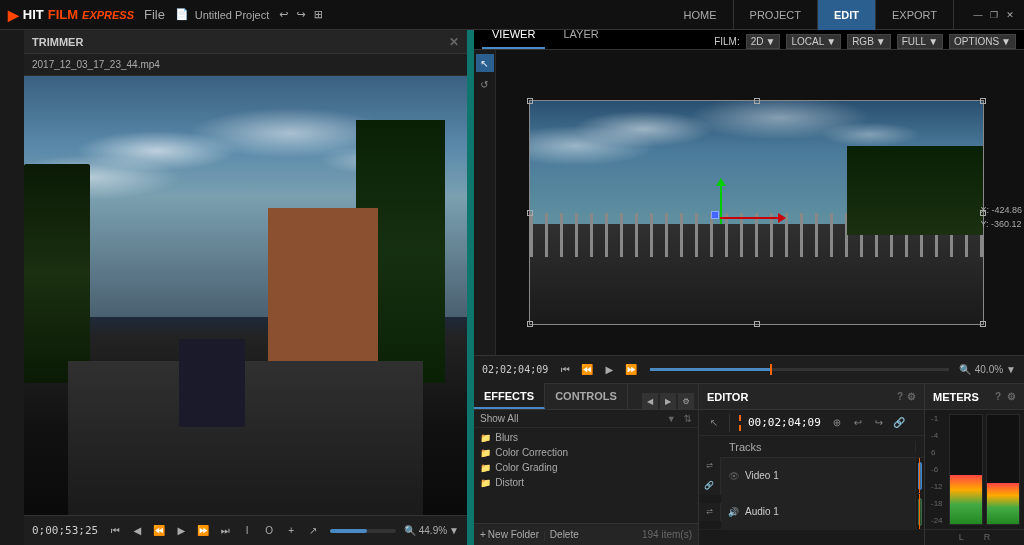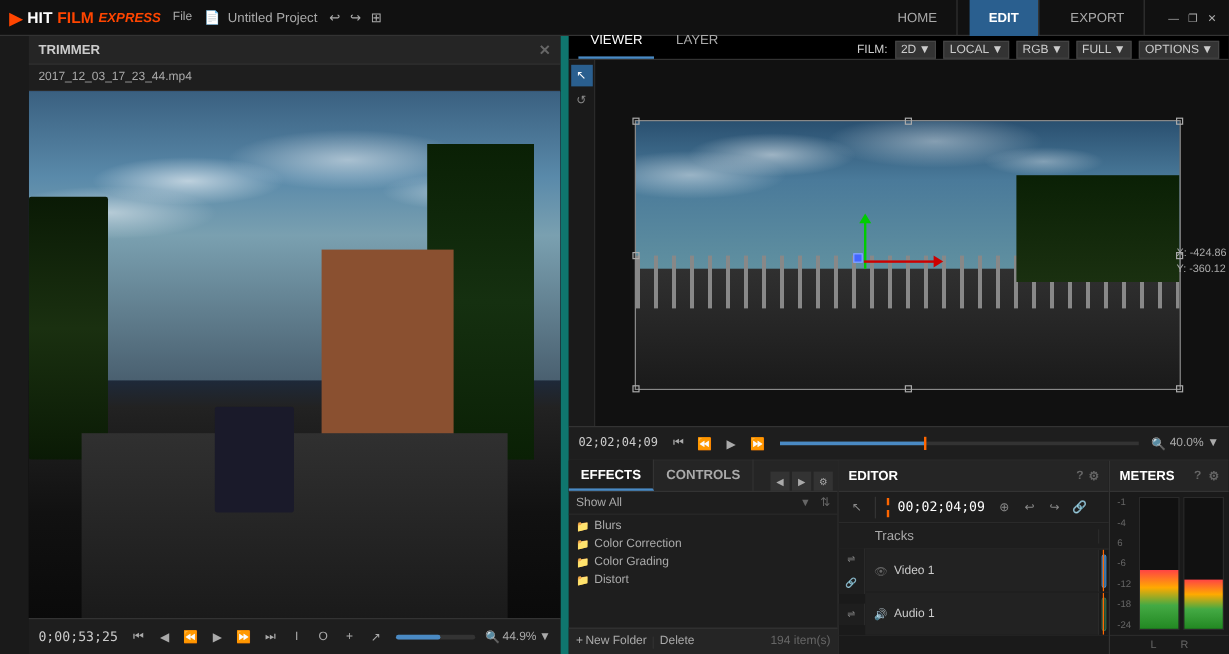--- a/index.html
+++ b/index.html
@@ -29,40 +29,40 @@
       gap: 4px;
       font-weight: bold;
       font-size: 13px;
     }
     .logo-hit { color: #fff; }
     .logo-film { color: #ff4500; }
     .logo-express { color: #ff4500; font-size: 11px; font-style: italic; }
     .top-bar-menu {
       display: flex;
       gap: 14px;
-      font-size: 10px;
+      font-size: 13px;
       color: #aaa;
     }
     .top-bar-menu span { cursor: pointer; }
     .top-bar-project {
       display: flex;
       align-items: center;
       gap: 6px;
       color: #aaa;
       font-size: 11px;
     }
     .top-bar-nav {
       display: flex;
       gap: 4px;
       color: #aaa;
     }
     .spacer { flex: 1; }
     .nav-tabs {
       display: flex;
-      gap: 10px;
+      gap: 0;
     }
     .nav-tab {
       padding: 0 16px;
       height: 30px;
       line-height: 30px;
       font-size: 11px;
       color: #aaa;
       cursor: pointer;
       border-right: 1px solid #333;
     }
@@ -922,20 +922,21 @@
   <div class="top-bar-nav">
     <span style="cursor:pointer;color:#aaa;">↩</span>
     <span style="cursor:pointer;color:#aaa;margin-left:4px;">↪</span>
     <span style="cursor:pointer;color:#aaa;margin-left:4px;">⊞</span>
   </div>
 
   <div class="spacer"></div>
 
   <div class="nav-tabs">
     <div class="nav-tab">HOME</div>
+    <div class="nav-tab">PROJECT</div>
     <div class="nav-tab active">EDIT</div>
     <div class="nav-tab">EXPORT</div>
   </div>
 
   <div class="window-controls">
     <span class="win-btn">—</span>
     <span class="win-btn">❐</span>
     <span class="win-btn">✕</span>
   </div>
 </div>

